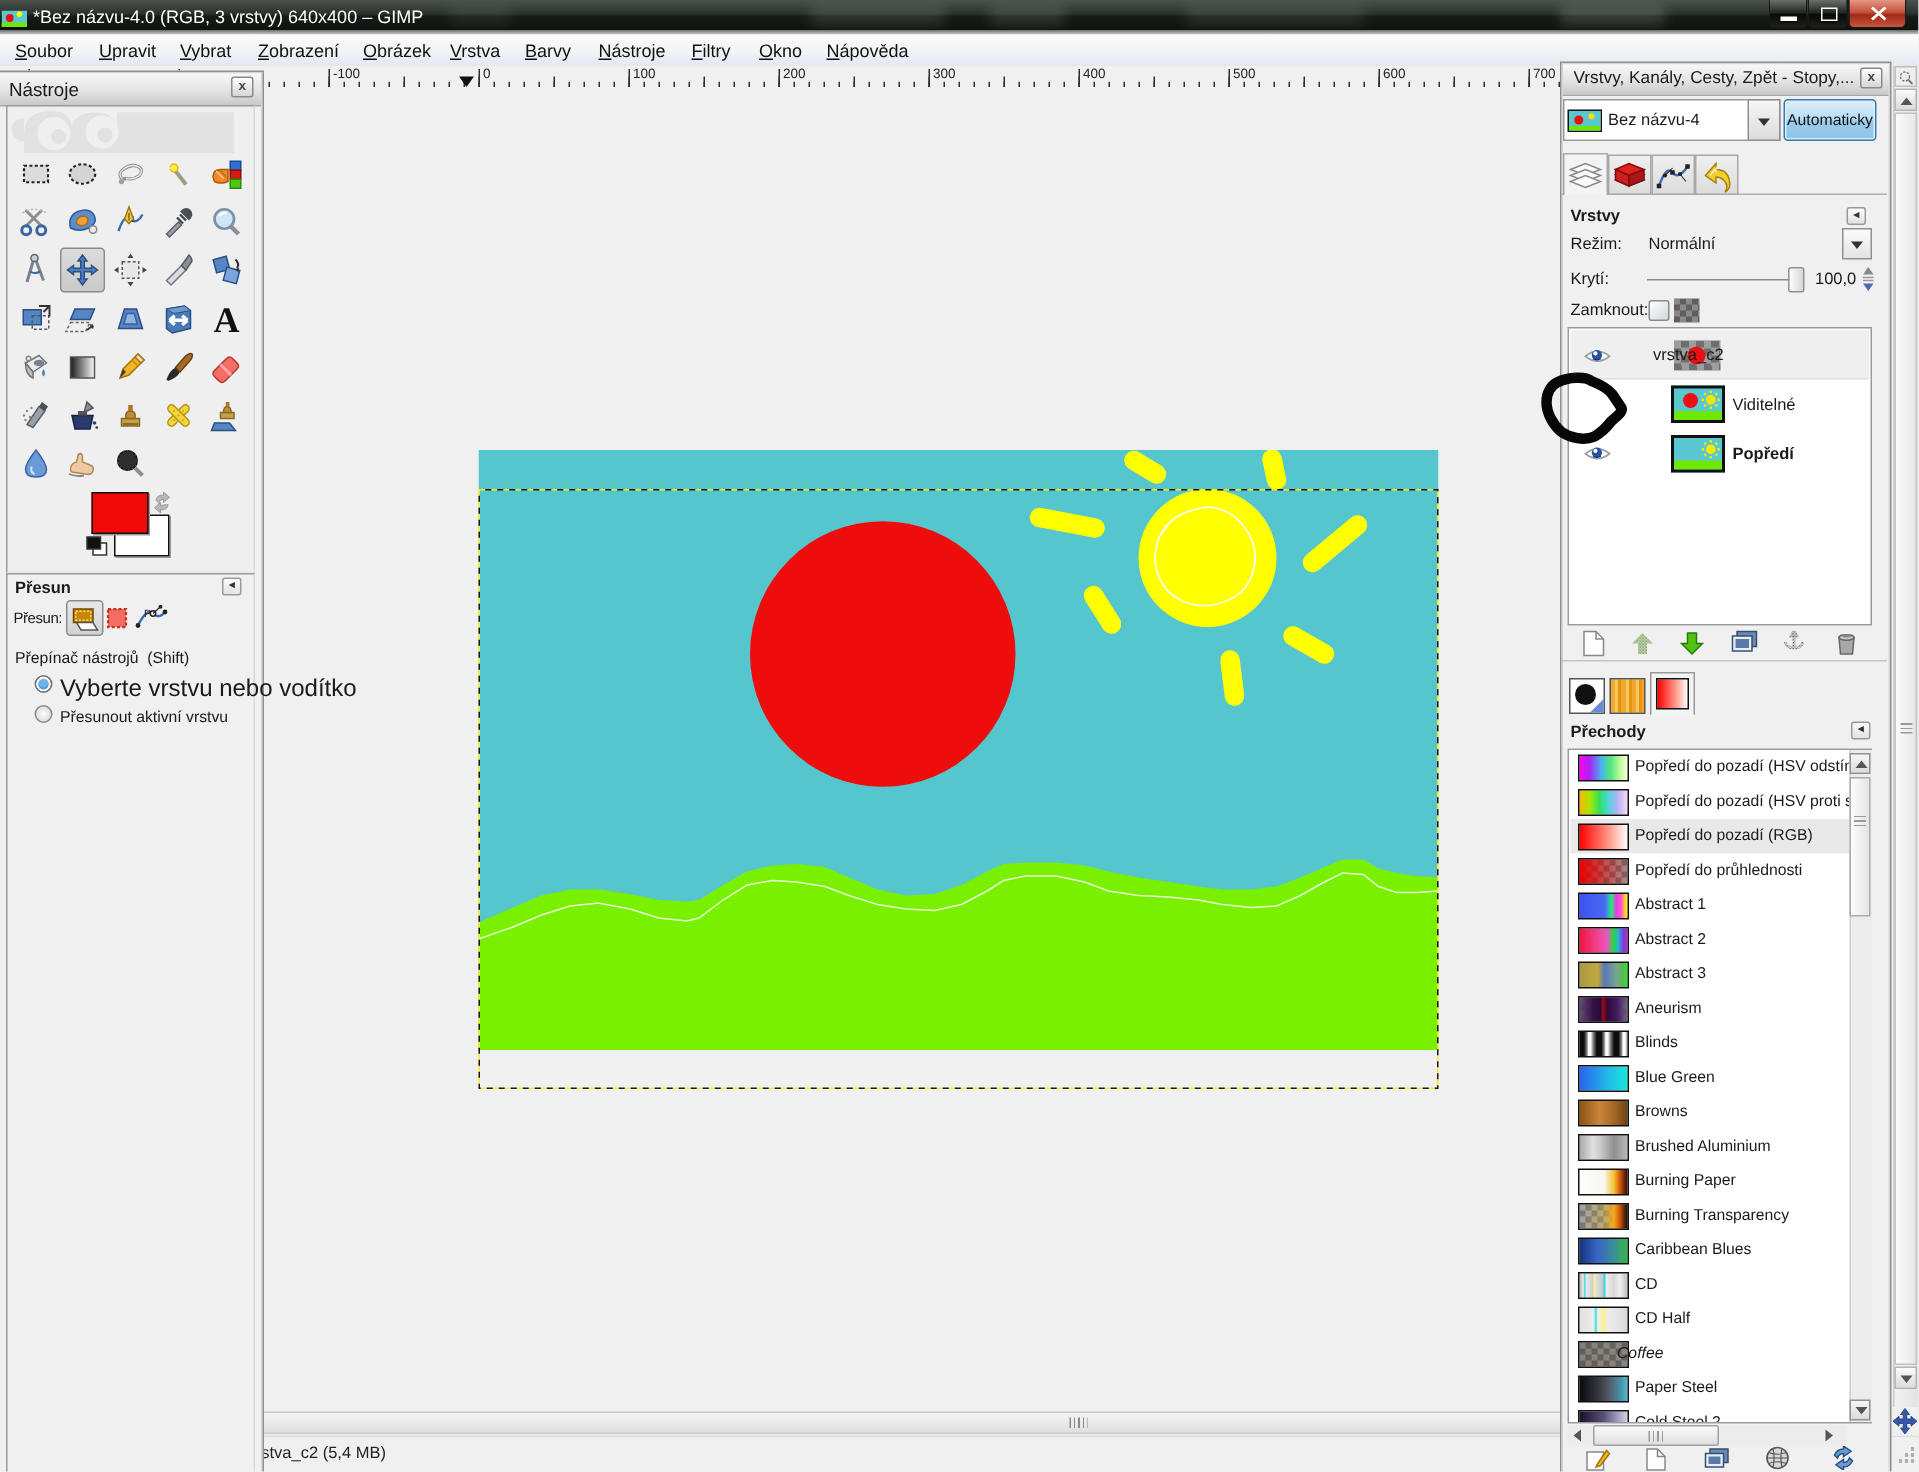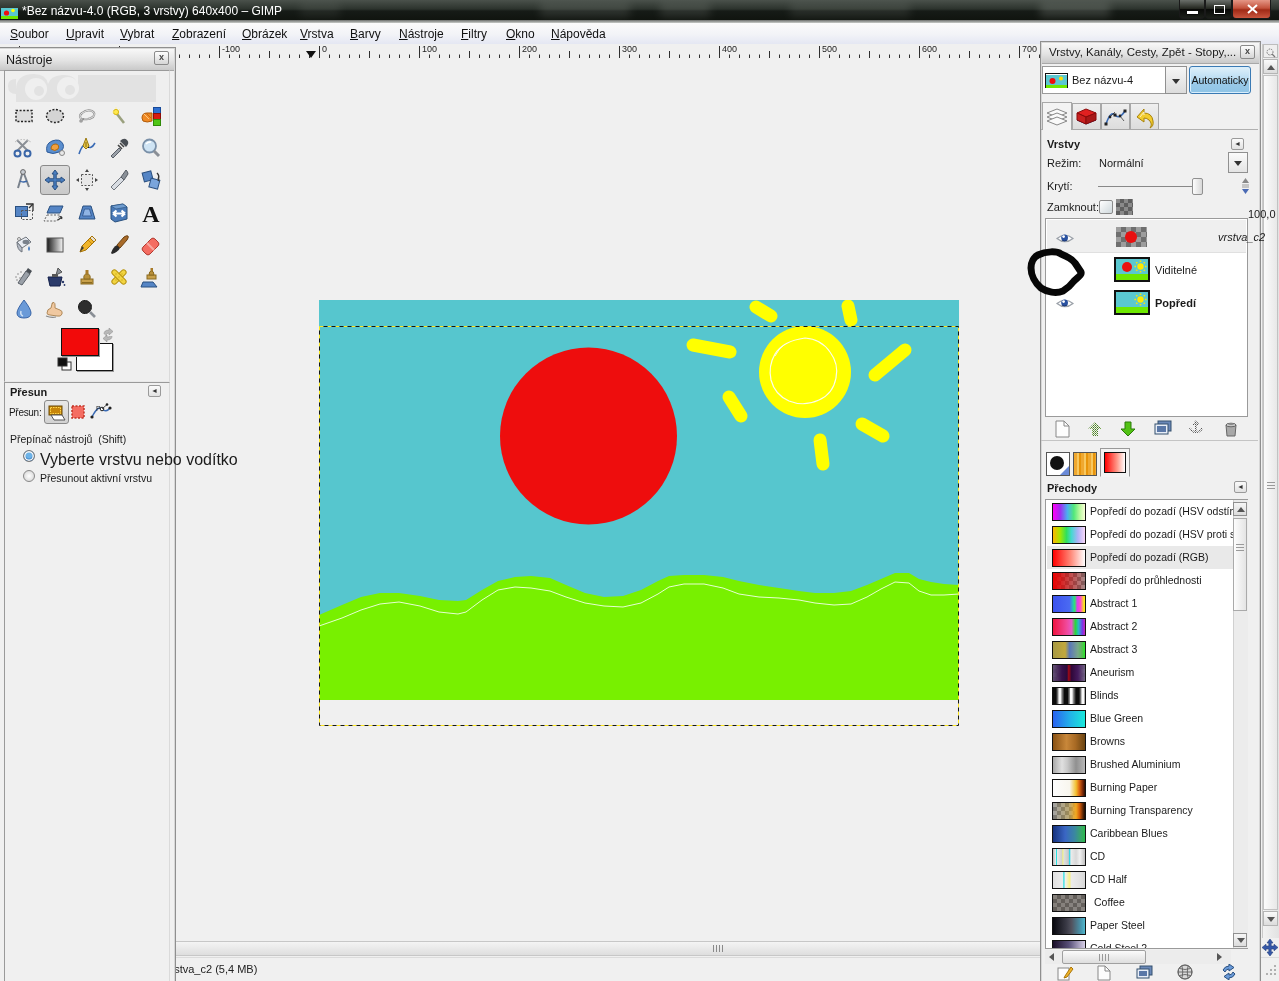--- a/index.html
+++ b/index.html
@@ -512,21 +512,21 @@
 <div class="lbl" style="left:1047px;top:138px;font-weight:bold;">Vrstvy</div>
 <div class="collbtn" style="left:1231px;top:138px;">◄</div>
 <div class="lbl" style="left:1047px;top:157px;">Režim:</div>
 <div class="lbl" style="left:1099px;top:157px;">Normální</div>
 <div class="arrbtn" style="left:1228px;top:152px;width:20px;height:21px;background:linear-gradient(#fbfbfb,#e4e4e4);">
   <div style="position:absolute;left:5px;top:8px;width:0;height:0;border-left:4.5px solid transparent;border-right:4.5px solid transparent;border-top:5px solid #333;"></div>
 </div>
 <div class="lbl" style="left:1047px;top:180px;">Krytí:</div>
 <div class="abs" style="left:1098px;top:186px;width:100px;height:1px;background:#888;"></div>
 <div class="abs" style="left:1192px;top:178px;width:11px;height:17px;background:linear-gradient(90deg,#fdfdfd,#d8d8d8);border:1px solid #909090;border-radius:2px;box-sizing:border-box;"></div>
-<div class="lbl" style="left:1248px;top:180px;margin-top:28px;">100,0</div>
+<div class="lbl" style="left:1210px;top:180px;">100,0</div>
 <div class="abs" style="left:1241px;top:178px;">
  <svg width="9" height="16">
       <path d="M4.5,0 L8,5 L1,5 Z" fill="#888"></path>
       <path d="M4.5,16 L8,11 L1,11 Z" fill="#4a6ab4"></path>
       <rect x="1" y="6.5" width="7" height="1" fill="#999"></rect>
       <rect x="1" y="8.5" width="7" height="1" fill="#999"></rect>
     </svg>
 </div>
 <div class="lbl" style="left:1047px;top:201px;">Zamknout:</div>
 <div class="abs" style="left:1099px;top:200px;width:14px;height:14px;background:linear-gradient(135deg,#ffffff,#cfd8dc);border:1px solid #8a8a8a;border-radius:2px;box-sizing:border-box;"></div>
@@ -537,21 +537,21 @@
 </div>
 <div class="abs" style="left:1056px;top:231px;"><svg width="18" height="13">
       <path d="M1,6.5 Q9,0 17,6.5 Q9,13 1,6.5 Z" fill="#fdfdfd" stroke="#9aa0a8" stroke-width="1.2"></path>
       <circle cx="8.6" cy="5.8" r="3.4" fill="#2a52a0"></circle>
       <circle cx="7.6" cy="4.6" r="1.4" fill="#fff"></circle>
       <path d="M6,8.2 Q8.6,9.6 11.2,8.2" stroke="#14306e" stroke-width=".8" fill="none"></path>
     </svg></div>
 <div class="abs" style="left:1116px;top:227px;width:31px;height:20px;background:conic-gradient(#6f6f6f 25%,#9d9d9d 0 50%,#6f6f6f 0 75%,#9d9d9d 0);background-size:10px 10px;">
   <div style="position:absolute;left:9px;top:4px;width:12px;height:12px;border-radius:50%;background:#e81010;"></div>
 </div>
-<div class="lbl" style="left:1218px;top:231px;font-style:italic;">vrstva_c2</div>
+<div class="lbl" style="left:1102px;top:231px;">vrstva_c2</div>
 <div class="abs" style="left:1114px;top:257px;width:36px;height:25px;border:2px solid #111;box-sizing:border-box;background:#5ac8d0;overflow:hidden;">
   <div style="position:absolute;left:0;bottom:0;width:100%;height:6px;background:#6ee800;"></div>
   <div style="position:absolute;left:6px;top:3px;width:10px;height:10px;border-radius:50%;background:#e81010;"></div>
   <svg style="position:absolute;left:18px;top:1px;" width="13" height="13">
       <circle cx="6.5" cy="6.5" r="3.2" fill="#ffe800"></circle>
       <g stroke="#ffe800" stroke-width="1.6">
         <line x1="6.5" y1="0.5" x2="6.5" y2="2"></line>
         <line x1="6.5" y1="11" x2="6.5" y2="12.5"></line>
         <line x1="0.5" y1="6.5" x2="2" y2="6.5"></line>
         <line x1="11" y1="6.5" x2="12.5" y2="6.5"></line>
@@ -669,21 +669,21 @@
 <div style="position:absolute;left:44px;top:281px;font-size:10.5px;color:#1a1a1a;white-space:nowrap;">Burning Paper</div>
 <div style="position:absolute;left:6px;top:302px;width:32px;height:16px;background-image:linear-gradient(90deg,rgba(255,255,255,.05),rgba(242,192,48,.35) 50%,#f2a820 72%,#d05808 84%,#401c06 96%,#1a0c04),conic-gradient(#6f6f6f 25%,#9d9d9d 0 50%,#6f6f6f 0 75%,#9d9d9d 0);background-size:100% 100%,8px 8px;border:1px solid #111;"></div>
 <div style="position:absolute;left:44px;top:304px;font-size:10.5px;color:#1a1a1a;white-space:nowrap;">Burning Transparency</div>
 <div style="position:absolute;left:6px;top:325px;width:32px;height:16px;background-image:linear-gradient(90deg,#16327e,#3a66c4 38%,#3a88a0 68%,#3aa868 88%,#2ab84e);border:1px solid #111;"></div>
 <div style="position:absolute;left:44px;top:327px;font-size:10.5px;color:#1a1a1a;white-space:nowrap;">Caribbean Blues</div>
 <div style="position:absolute;left:6px;top:348px;width:32px;height:16px;background-image:linear-gradient(90deg,#b8b8b8,#e8e8e8 8%,#28e0e0 11%,#e8e8e8 14%,#d0d0d0 28%,#f8f870 31%,#e0e0e0 34%,#c8c8c8 48%,#28d8e8 52%,#ececec 56%,#d8d8d8 72%,#f0f0f0 84%,#c0c0c0);border:1px solid #111;"></div>
 <div style="position:absolute;left:44px;top:350px;font-size:10.5px;color:#1a1a1a;white-space:nowrap;">CD</div>
 <div style="position:absolute;left:6px;top:371px;width:32px;height:16px;background-image:linear-gradient(90deg,#e0e0e0,#ececec 30%,#28e0e0 34%,#f0f0f0 38%,#f8f088 52%,#ececec 58%,#e4e4e4 80%,#d8d8d8);border:1px solid #111;"></div>
 <div style="position:absolute;left:44px;top:373px;font-size:10.5px;color:#1a1a1a;white-space:nowrap;">CD Half</div>
 <div style="position:absolute;left:6px;top:394px;width:32px;height:16px;background-image:linear-gradient(90deg,rgba(60,40,20,.25),rgba(60,40,20,.2)),conic-gradient(#6f6f6f 25%,#9d9d9d 0 50%,#6f6f6f 0 75%,#9d9d9d 0);background-size:100% 100%,8px 8px;border:1px solid #111;"></div>
-<div style="position:absolute;left:48px;top:396px;font-size:10.5px;color:#1a1a1a;white-space:nowrap;">Coffee</div>
+<div style="position:absolute;left:32px;top:396px;font-size:10.5px;color:#1a1a1a;white-space:nowrap;font-style:italic;">Coffee</div>
 <div style="position:absolute;left:6px;top:417px;width:32px;height:16px;background-image:linear-gradient(90deg,#08080e,#3a3a46 42%,#52525e 58%,#4898b0 88%,#52b8cc);border:1px solid #111;"></div>
 <div style="position:absolute;left:44px;top:419px;font-size:10.5px;color:#1a1a1a;white-space:nowrap;">Paper Steel</div>
 <div style="position:absolute;left:6px;top:440px;width:32px;height:16px;background-image:linear-gradient(90deg,#1a0e28,#585078 50%,#d8d0e8);border:1px solid #111;"></div>
 <div style="position:absolute;left:44px;top:442px;font-size:10.5px;color:#1a1a1a;white-space:nowrap;">Cold Steel 2</div>
 </div>
 </div>
 
 <div class="abs" style="left:1233px;top:500px;width:14px;height:448px;background:#ececec;border-left:1px solid #d0d0d0;"></div>
 <div class="arrbtn" style="left:1233px;top:502px;width:14px;height:14px;">
     <div style="position:absolute;left:3px;top:4px;width:0;height:0;border-left:4px solid transparent;border-right:4px solid transparent;border-bottom:5px solid #555;"></div>

